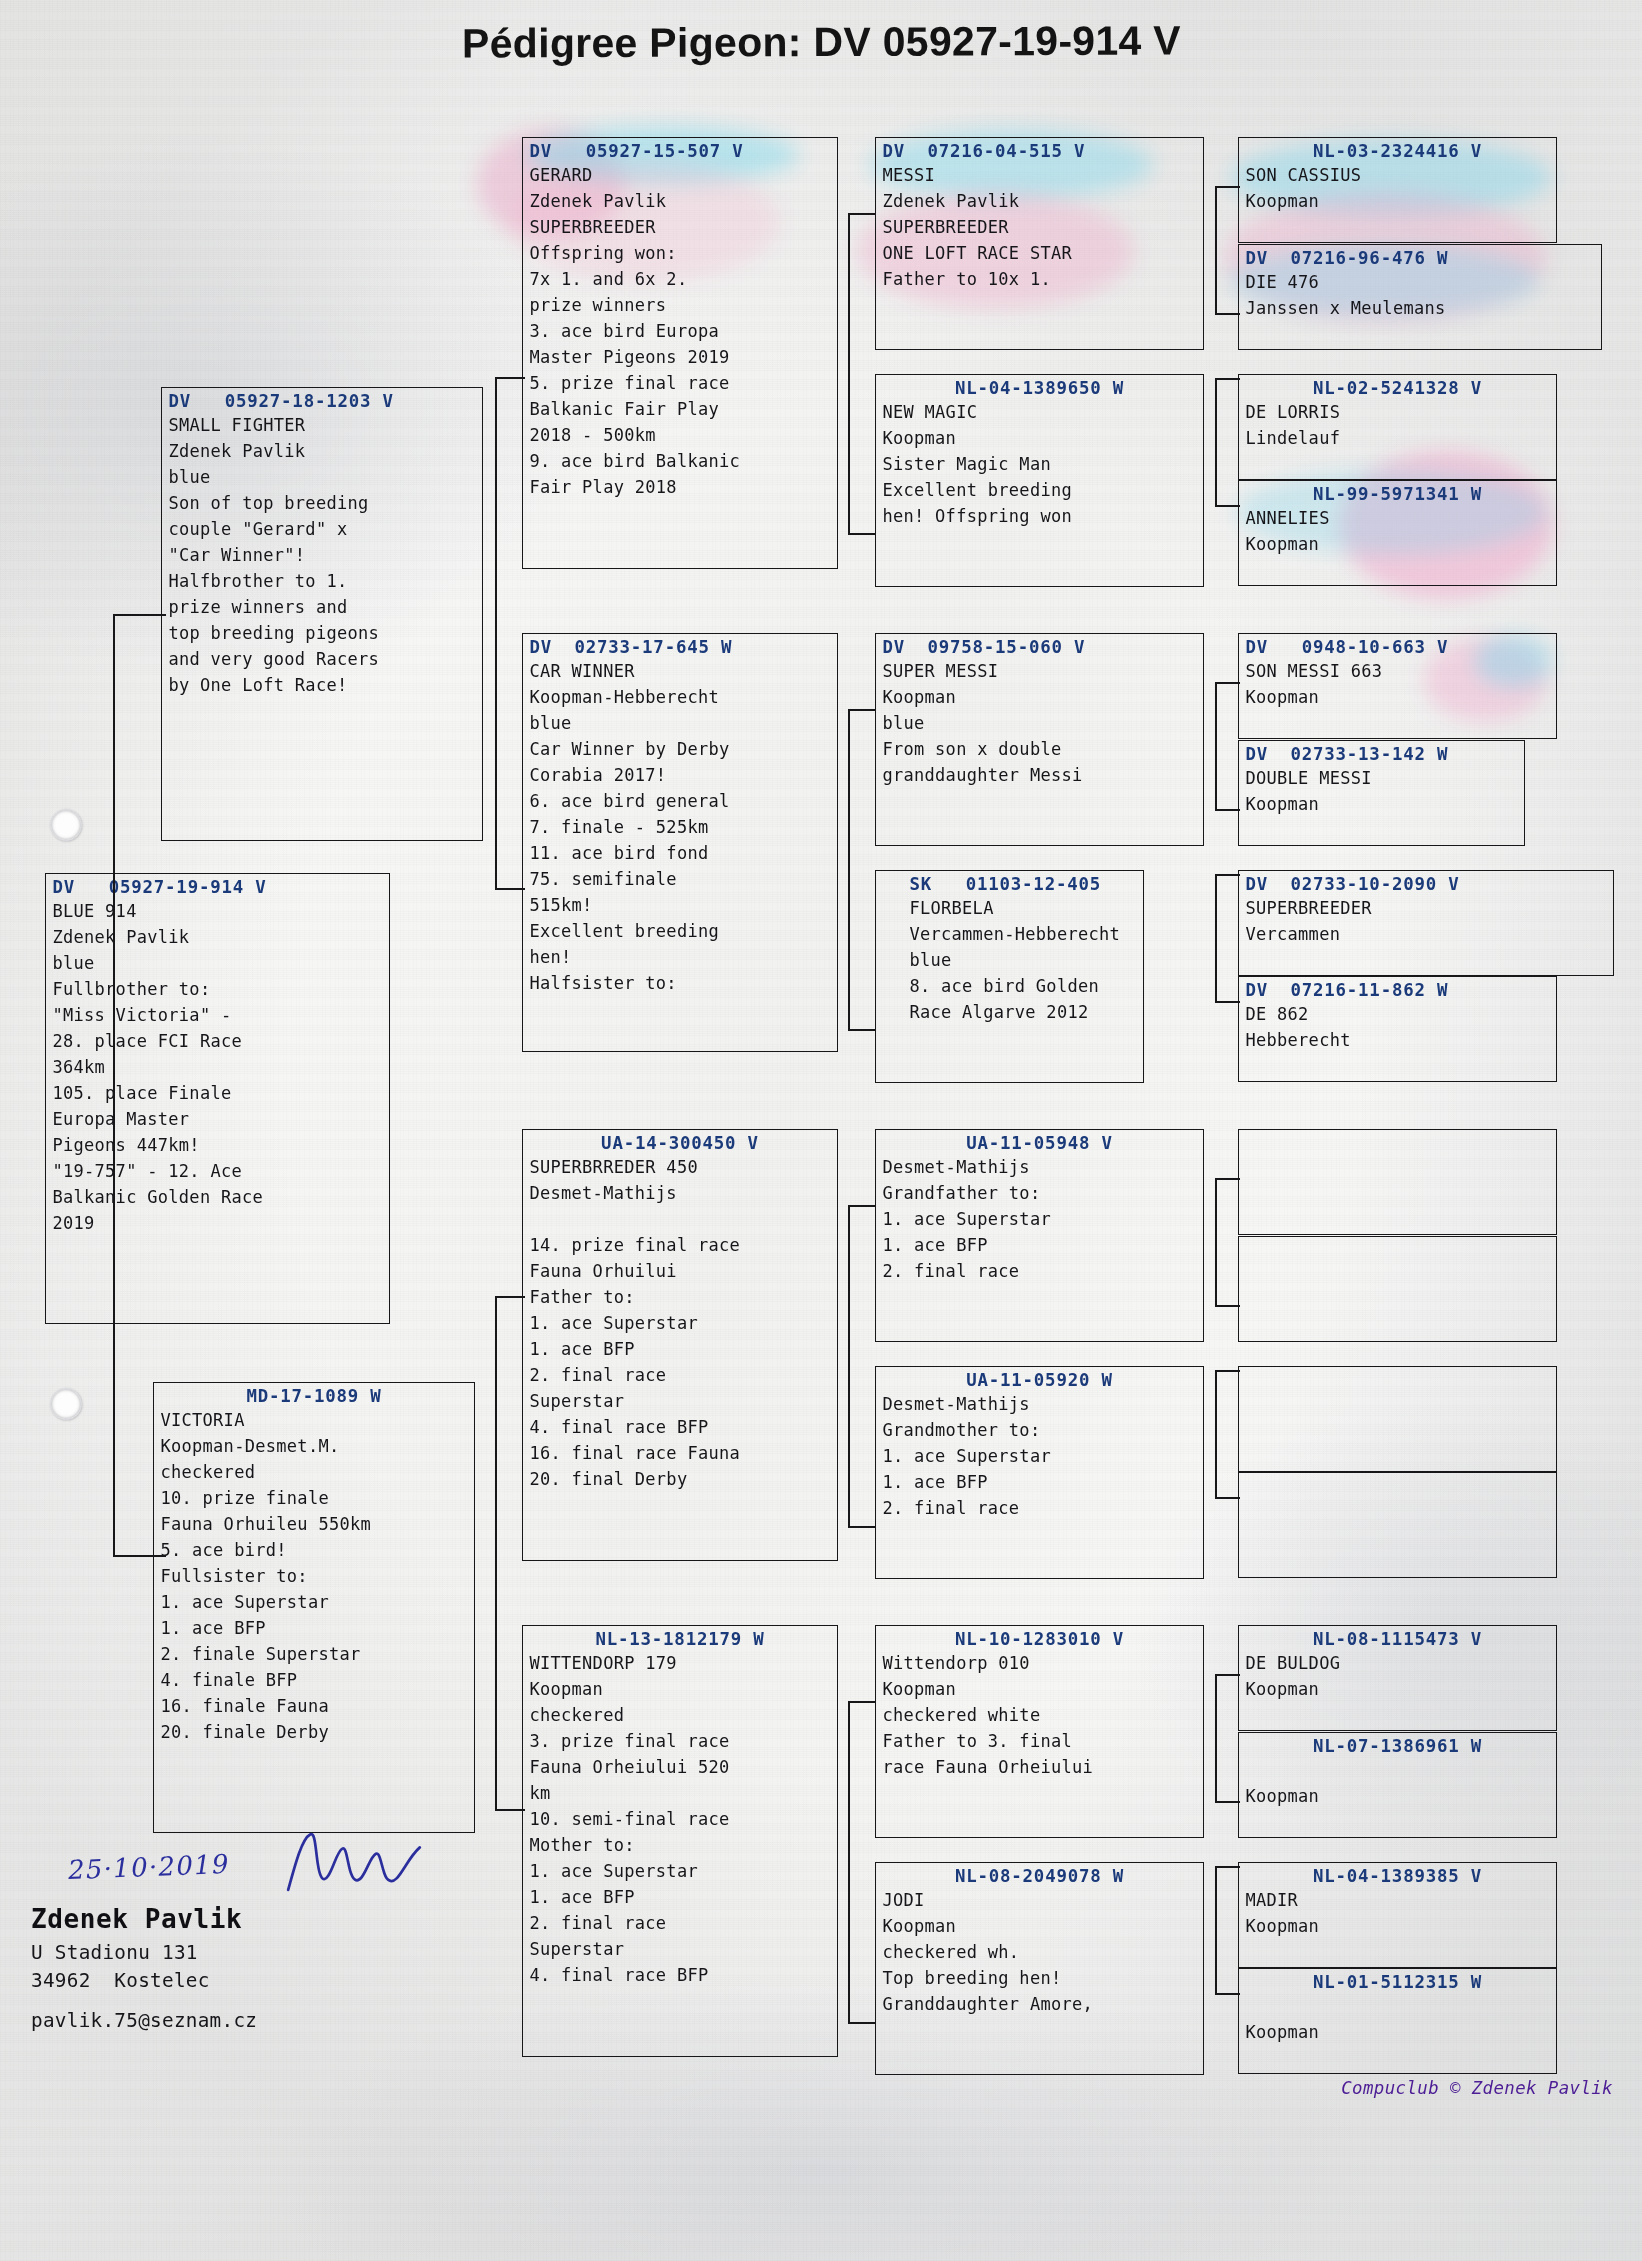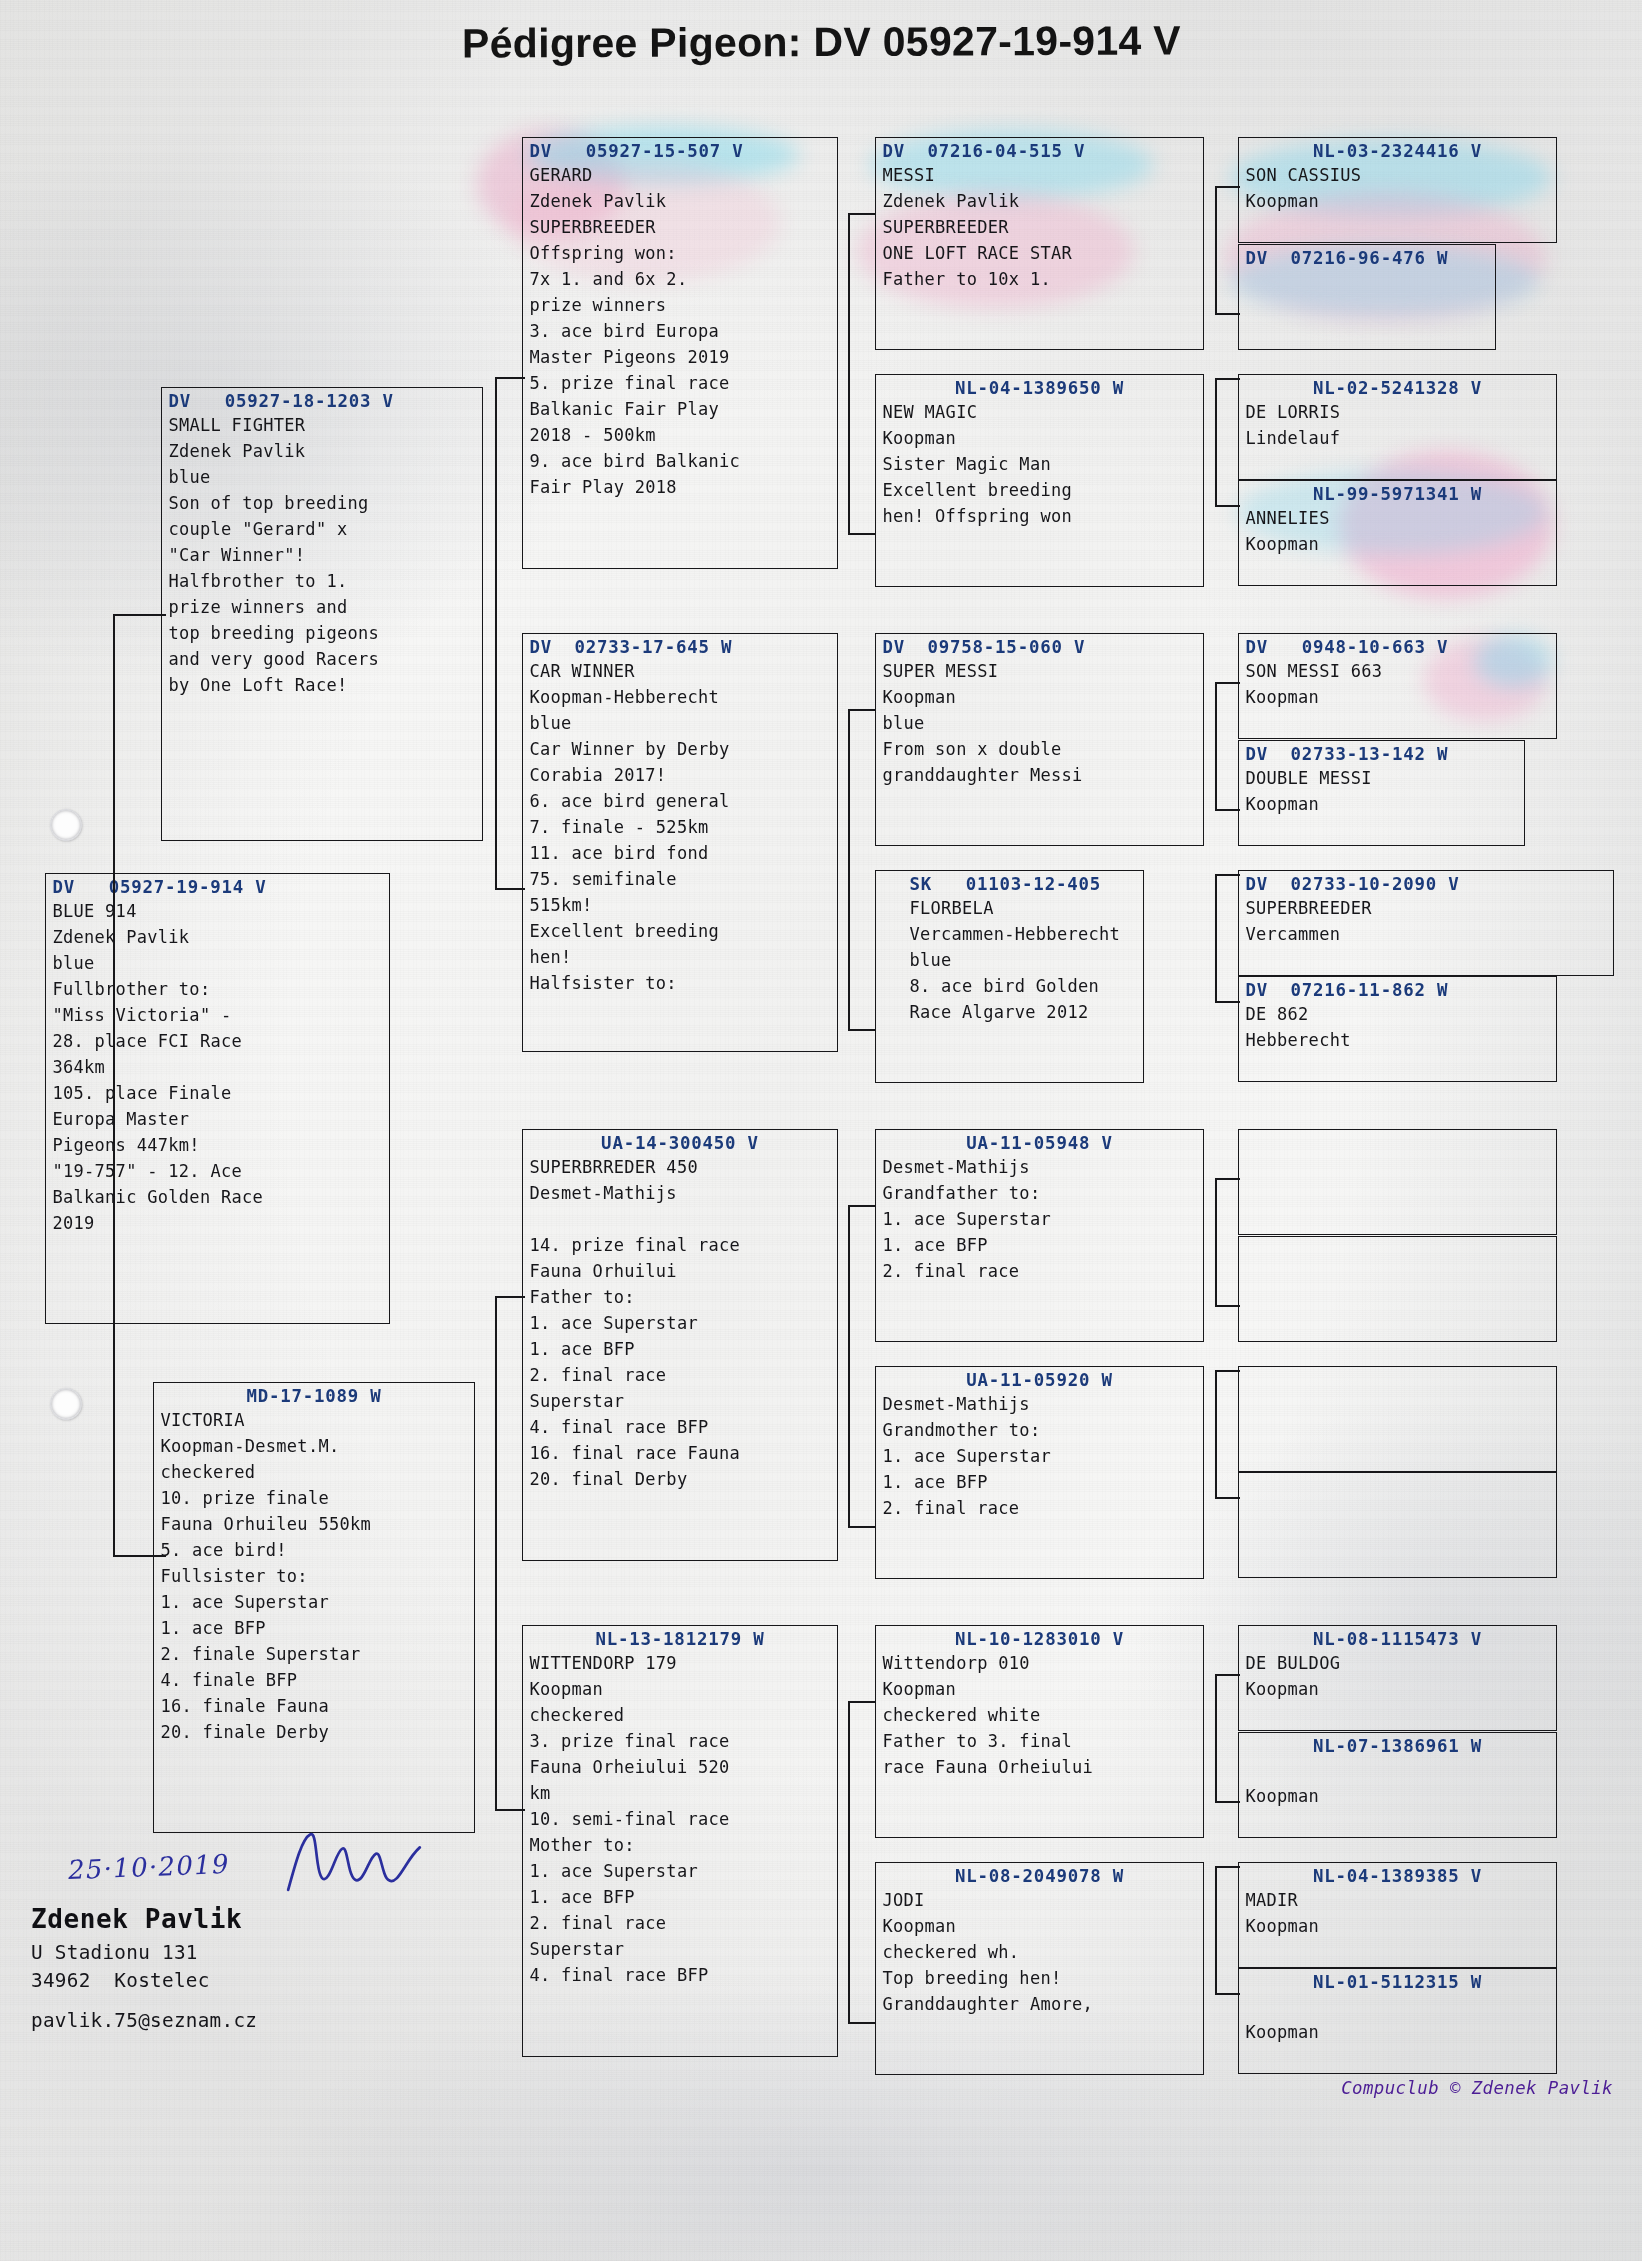--- a/index.html
+++ b/index.html
@@ -382,22 +382,24 @@
 checkered wh.
 Top breeding hen!
 Granddaughter Amore,</span>
   </div>
 
   <div class="box" style="left:1238px;top:137px;width:319px;height:106px;">
     <span class="ring c">NL-03-2324416 V</span>
     <span class="body">SON CASSIUS
 Koopman</span>
   </div>
-  <div class="box" style="left:1238px;top:244px;width:258px;height:106px;">
+  <div class="box" style="left:1238px;top:244px;width:364px;height:106px;">
     <span class="ring l">DV  07216-96-476 W</span>
+    <span class="body">DIE 476
+Janssen x Meulemans</span>
   </div>
   <div class="box" style="left:1238px;top:374px;width:319px;height:106px;">
     <span class="ring c">NL-02-5241328 V</span>
     <span class="body">DE LORRIS
 Lindelauf</span>
   </div>
   <div class="box" style="left:1238px;top:480px;width:319px;height:106px;">
     <span class="ring c">NL-99-5971341 W</span>
     <span class="body">ANNELIES
 Koopman</span>

